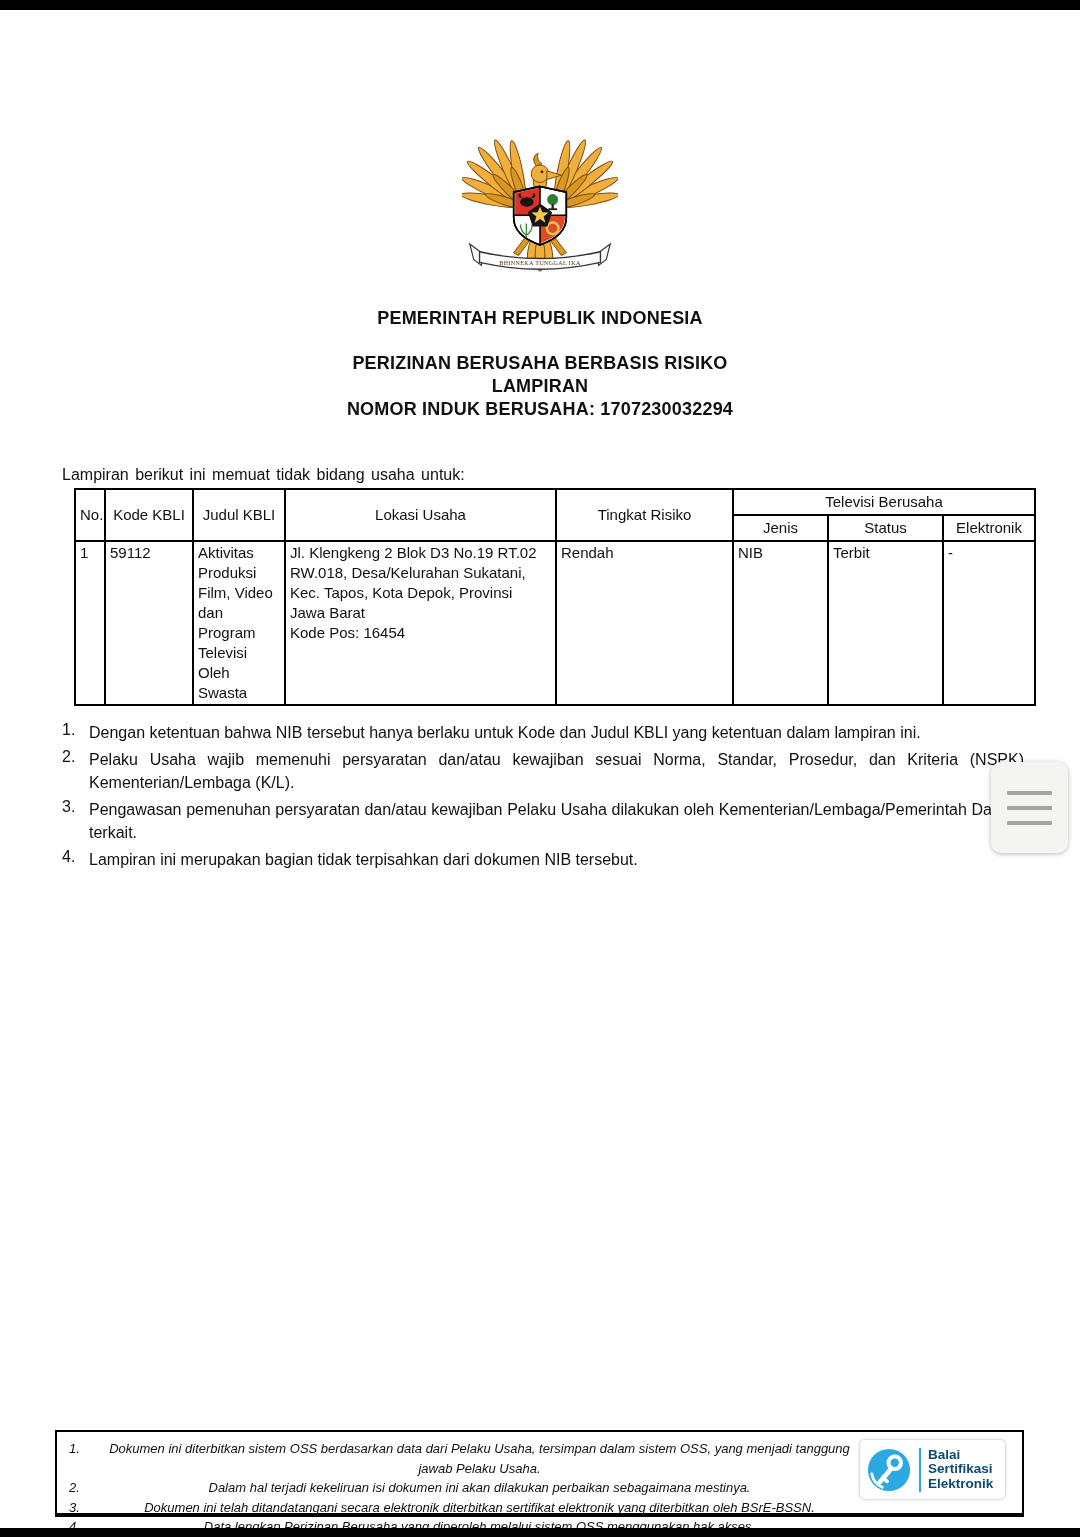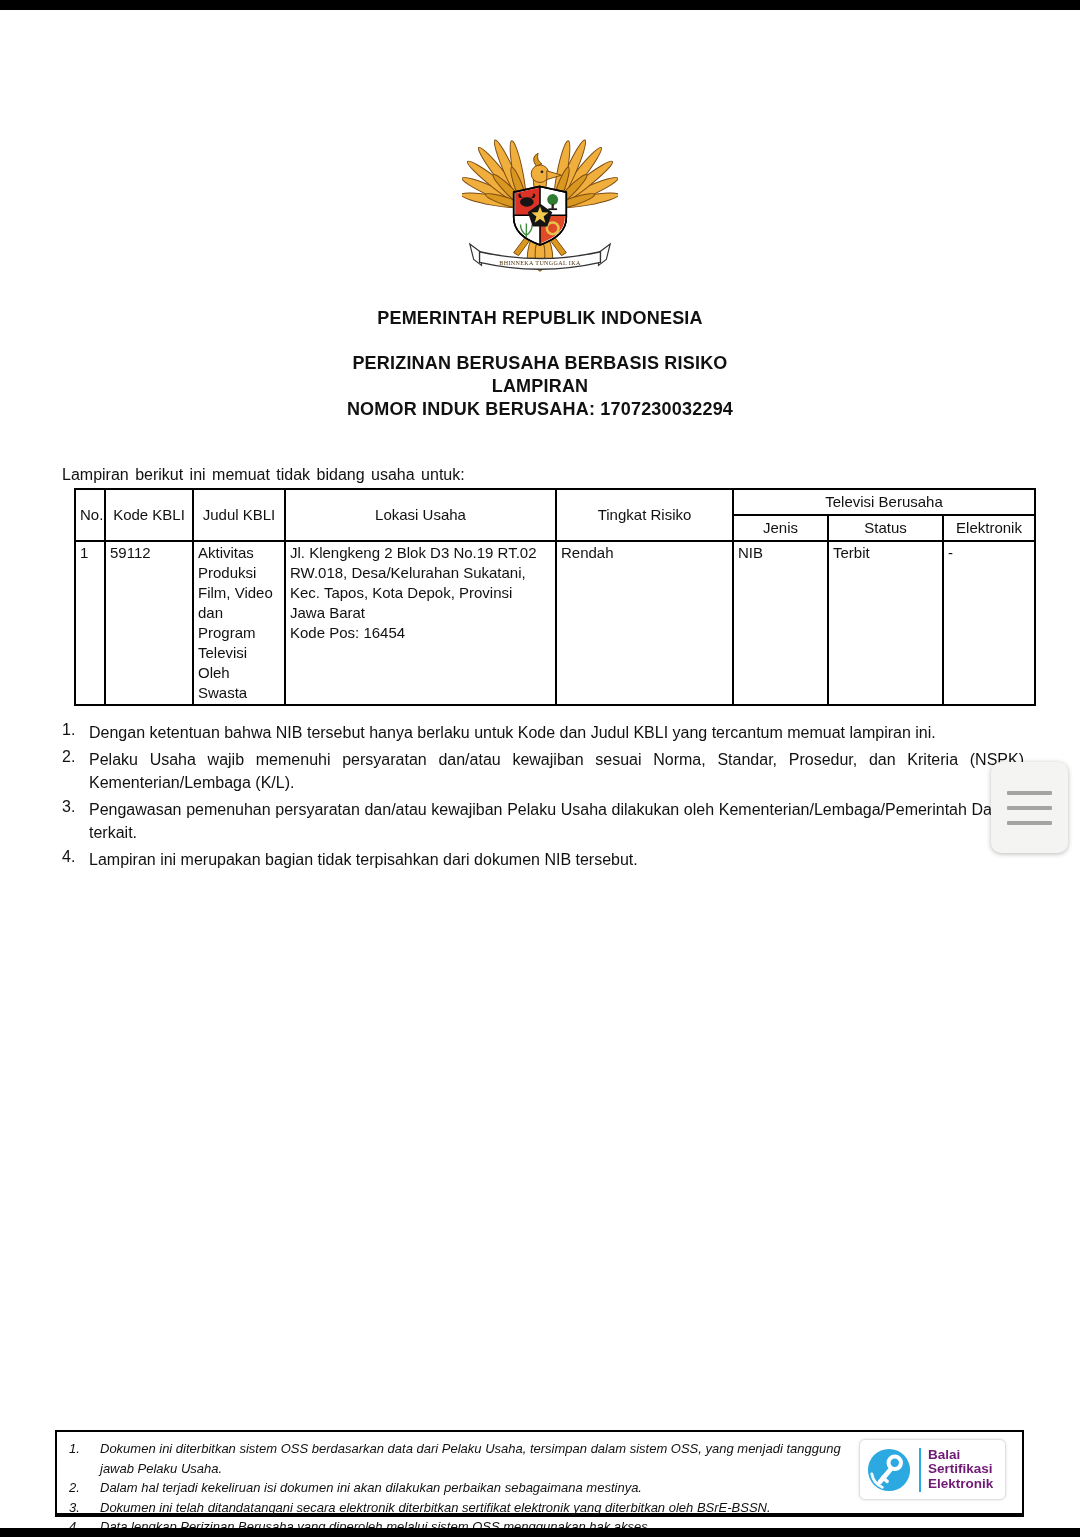--- a/index.html
+++ b/index.html
@@ -53,31 +53,31 @@
   .footer-box{
     position:absolute;top:1430px;left:55px;width:969px;height:87px;
     border:2px solid #000;border-bottom-width:4px;background:#fff;box-sizing:border-box;
   }
   .footer-notes{
     position:absolute;top:7px;left:12px;width:790px;
     font-size:13px;font-style:italic;line-height:19.5px;
   }
   .fnote{display:flex;}
   .fnote-num{width:31px;flex:0 0 31px;}
-  .fnote-text{flex:1;}
+  .fnote-text{flex:1;text-align:center;}
 
   .bse-logo{
     position:absolute;top:7px;right:16px;width:147px;height:61px;
     background:#fff;border:1px solid #e0e0e0;border-radius:6px;
     box-shadow:0 0 3px rgba(0,0,0,.12);
     display:flex;align-items:center;padding:0 6px;box-sizing:border-box;gap:7px;
   }
   .bse-divider{width:2px;height:44px;background:#2ba9e0;flex:0 0 2px;}
   .bse-text{
-    color:#701a75;font-weight:bold;font-size:13.5px;line-height:14.5px;
+    color:#0c4a6e;font-weight:bold;font-size:13.5px;line-height:14.5px;
     font-family:"Liberation Sans", sans-serif;
   }
 </style>
 </head>
 <body>
 
 <div class="edge-bar top"></div>
 
 <div class="emblem">
   <svg width="156" height="150" viewBox="0 0 160 152">
@@ -212,21 +212,21 @@
       <td>NIB</td>
       <td>Terbit</td>
       <td>-</td>
     </tr>
   </tbody>
 </table>
 
 <div class="notes">
   <div class="note-item">
     <span class="note-num">1.</span>
-    <span class="note-text">Dengan ketentuan bahwa NIB tersebut hanya berlaku untuk Kode dan Judul KBLI yang tercantum memuat lampiran ini.</span>
+    <span class="note-text">Dengan ketentuan bahwa NIB tersebut hanya berlaku untuk Kode dan Judul KBLI yang ketentuan dalam lampiran ini.</span>
   </div>
   <div class="note-item">
     <span class="note-num">2.</span>
     <span class="note-text">Pelaku Usaha wajib memenuhi persyaratan dan/atau kewajiban sesuai Norma, Standar, Prosedur, dan Kriteria (NSPK) Kementerian/Lembaga (K/L).</span>
   </div>
   <div class="note-item">
     <span class="note-num">3.</span>
     <span class="note-text">Pengawasan pemenuhan persyaratan dan/atau kewajiban Pelaku Usaha dilakukan oleh Kementerian/Lembaga/Pemerintah Daerah terkait.</span>
   </div>
   <div class="note-item">

